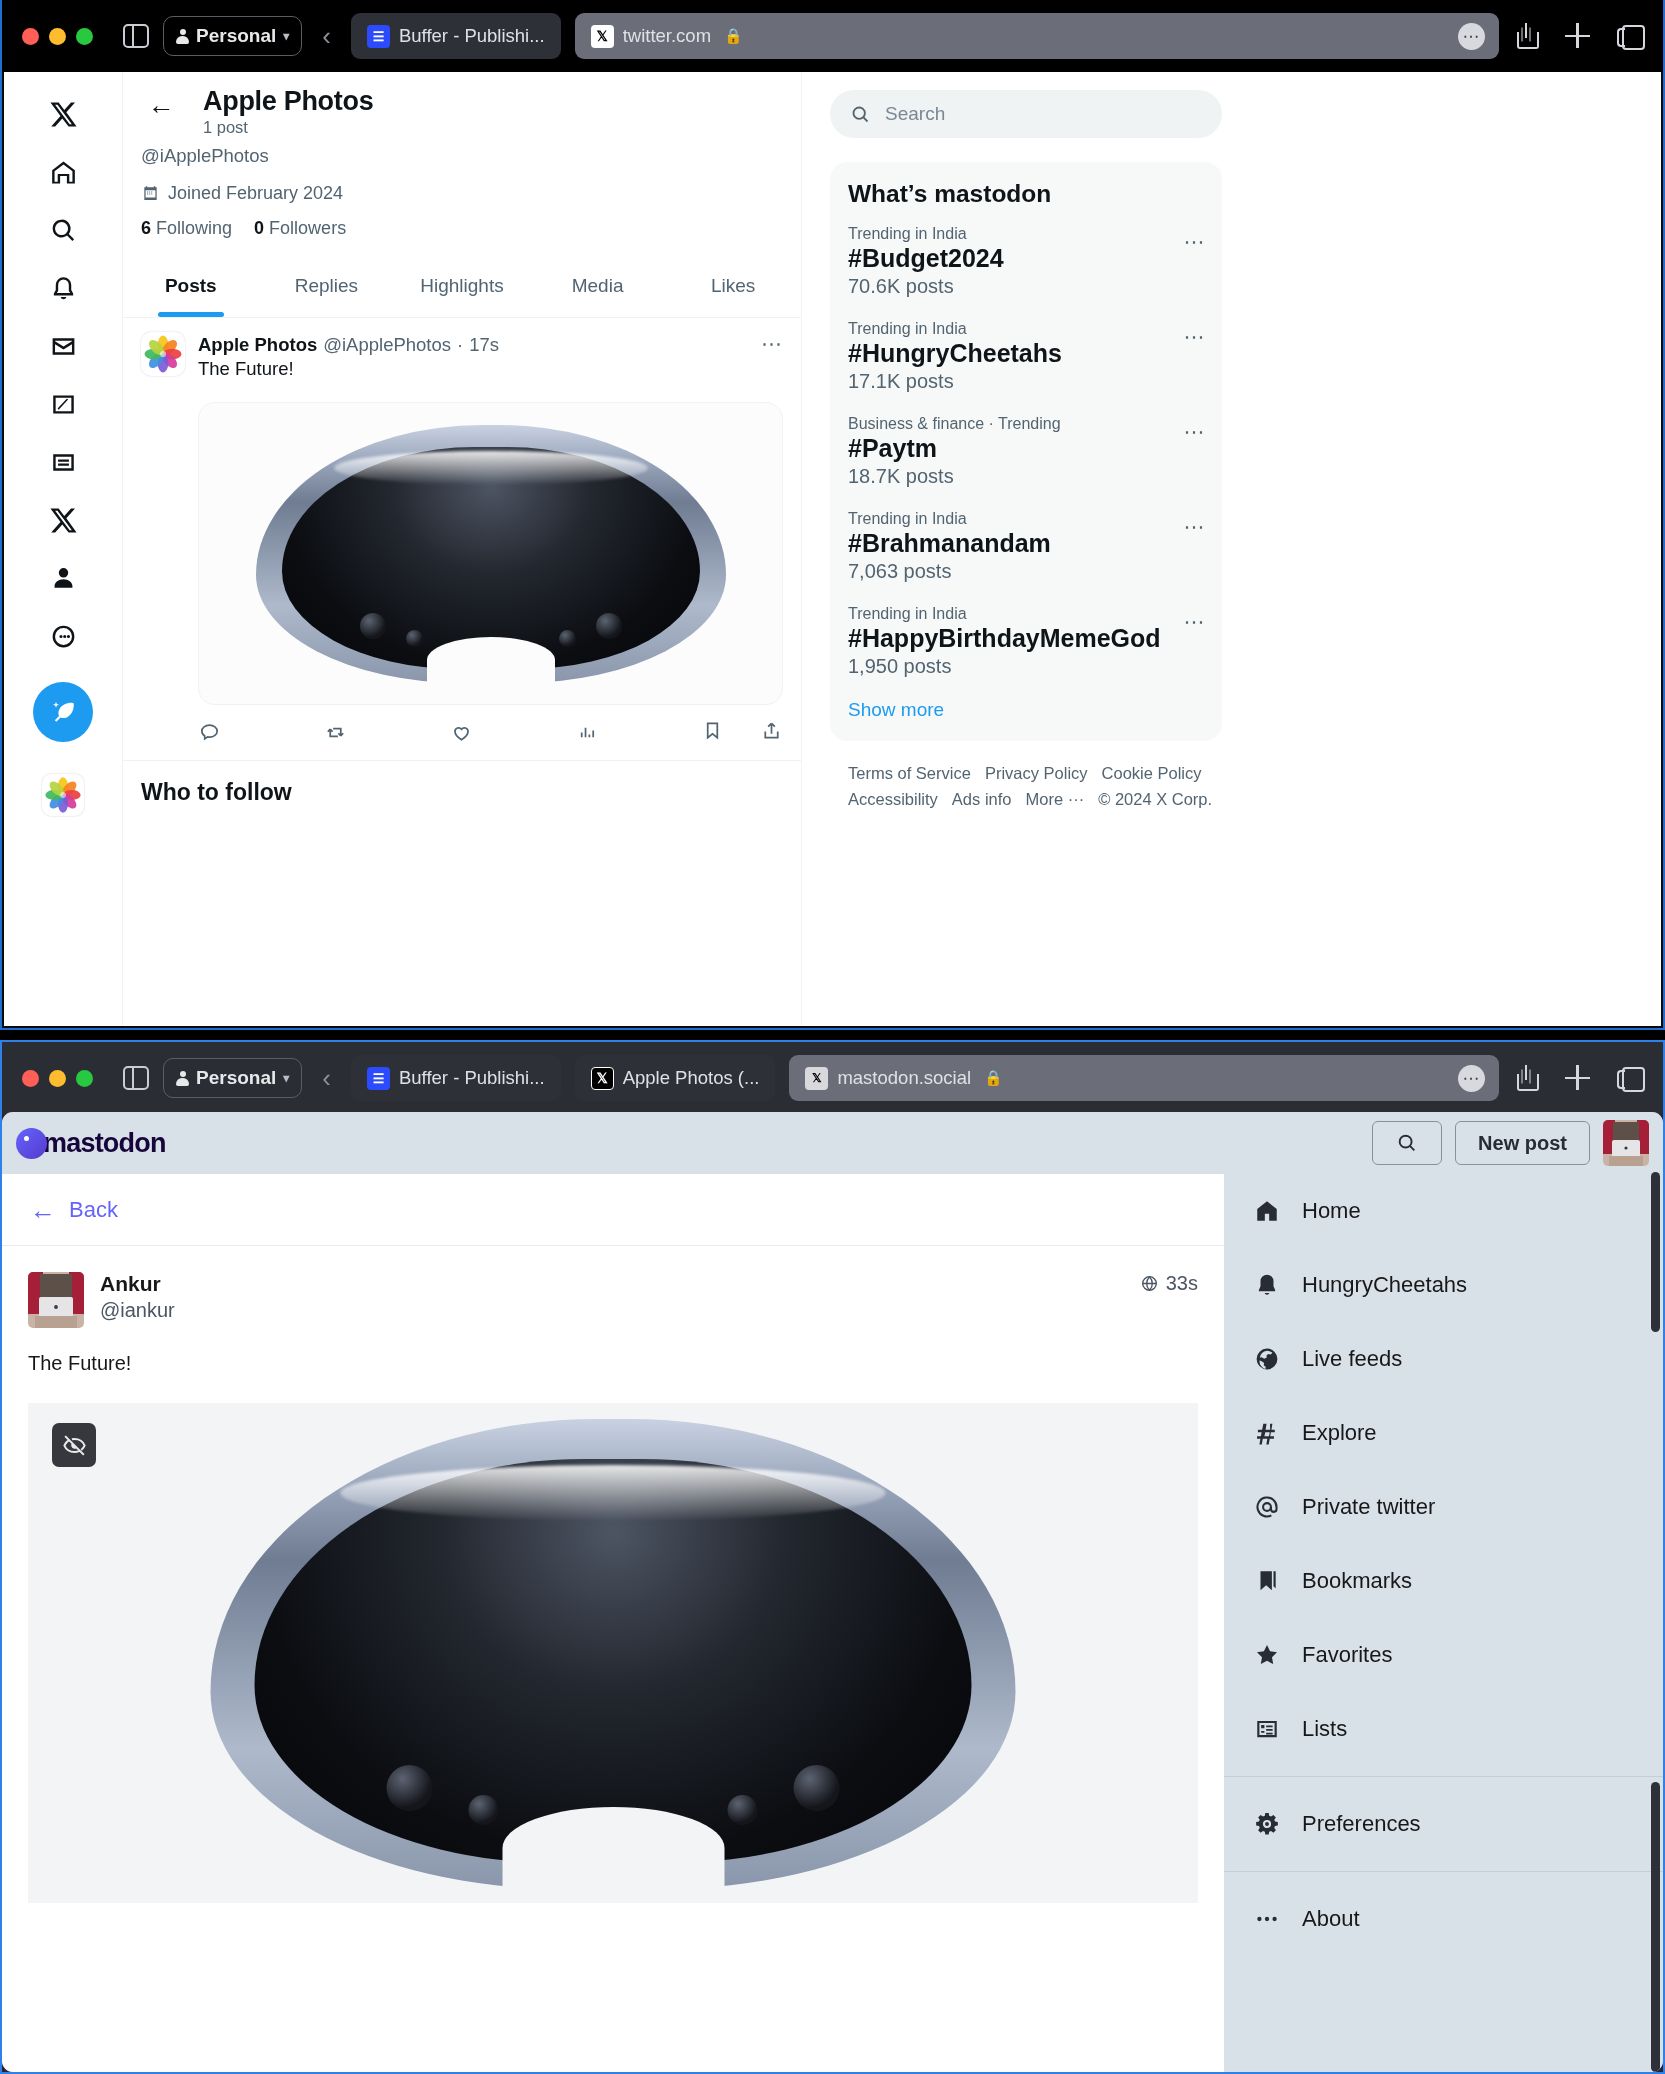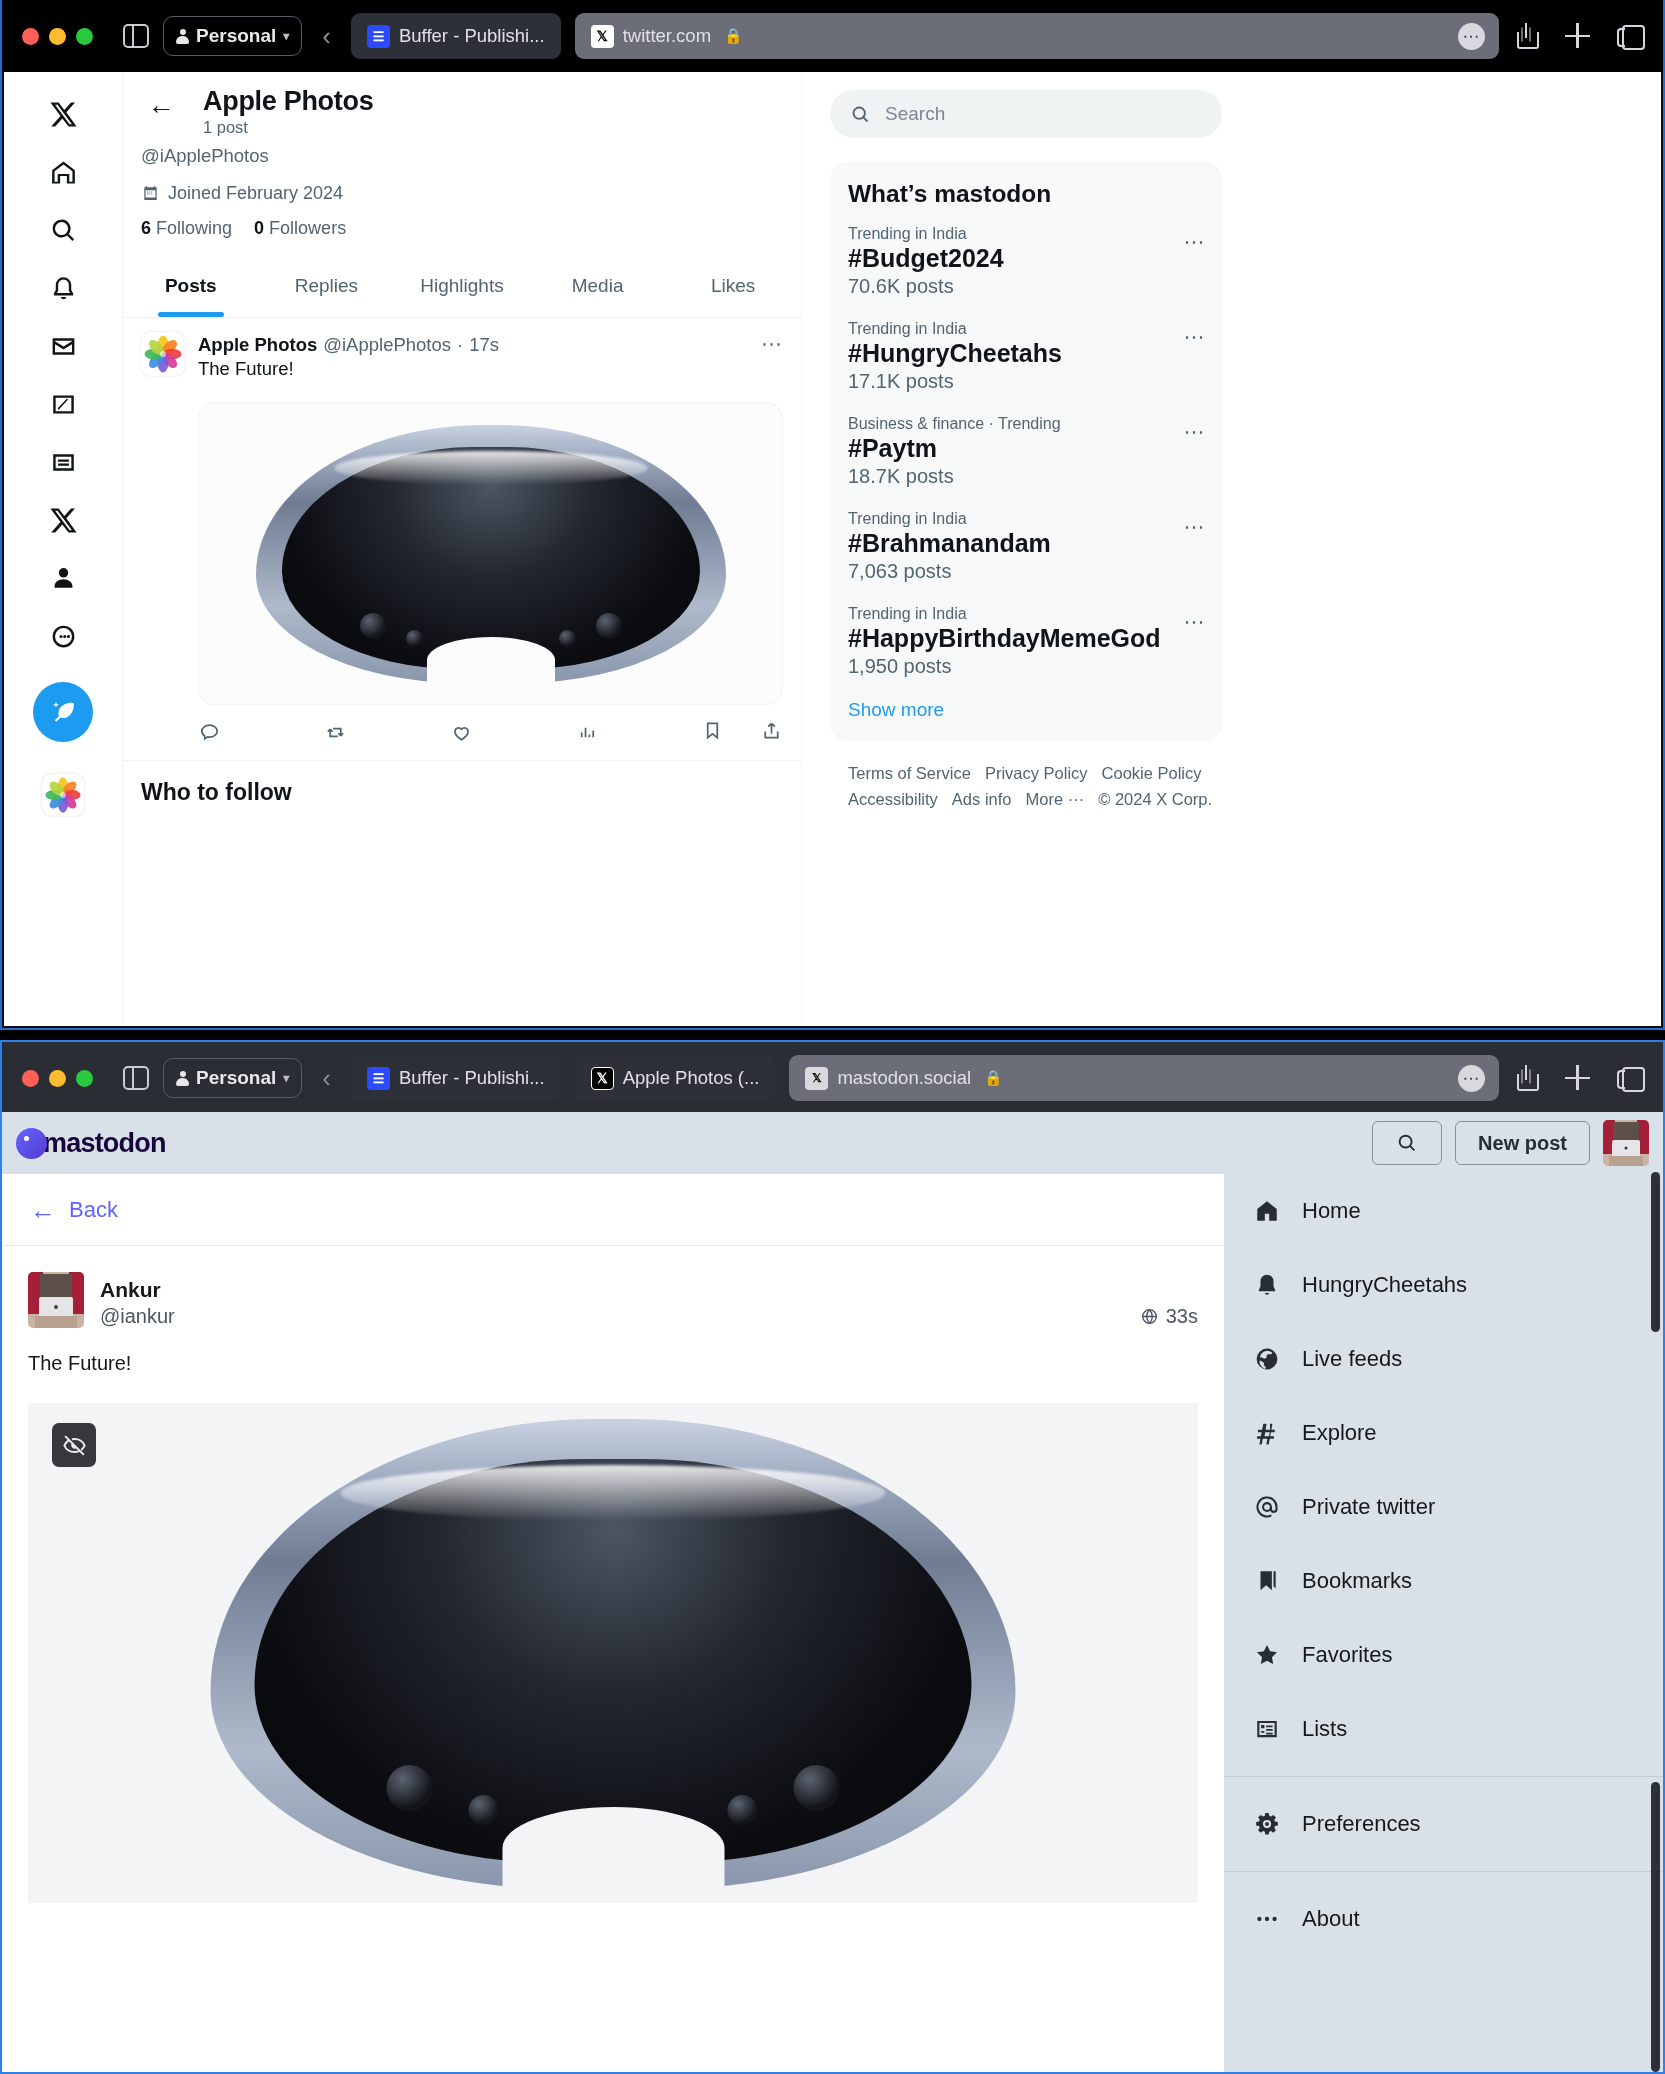--- a/index.html
+++ b/index.html
@@ -141,21 +141,21 @@
   .trend-cat { font-size:16px; color:#536471; }
   .trend-tag { font-size:25px; font-weight:700; color:#0f1419; margin-top:1px; }
   .trend-cnt { font-size:20px; color:#536471; margin-top:2px; }
   .trend-dots { position:absolute; right:16px; top:16px; color:#536471;
       font-size:21px; letter-spacing:1.5px; }
   .show-more { padding:10px 18px 16px 18px; color:#1d9bf0; font-size:19px; }
   .tw-foot { padding:20px 0 0 18px; color:#536471; font-size:16.5px;
       line-height:1.55; max-width:400px; }
   .tw-foot span { margin-right:14px; white-space:nowrap; }
   .md-wrap { position:absolute; left:2px; top:1112px; width:1661px; height:960px;
-      background:#d946ef; overflow:hidden; }
+      background:#d946ef; overflow:hidden;border-radius:11px; }
   .md-header { height:62px; background:#d9e1e8; display:flex; align-items:center;
       padding:0 14px; }
   .md-logo { display:flex; align-items:center; gap:2px; }
   .md-logo-mark { width:31px;height:31px;border-radius:50%;
       background:linear-gradient(135deg,#6364ff,#563acc); position:relative; }
   .md-logo-mark::after{content:"";position:absolute;left:8px;top:8px;width:5px;height:5px;
       border-radius:50%;background:#fff;}
   .md-logo-text { font-size:27px; font-weight:800; color:#17063b; letter-spacing:-0.8px;
       margin-left:-6px; }
   .md-hdr-right { margin-left:auto; display:flex; align-items:center; gap:13px; }
@@ -166,21 +166,21 @@
   .md-btn-search svg{width:22px;height:22px;stroke:#282c37;fill:none;stroke-width:2.1;}
   .md-btn-new { padding:0 22px; }
   .md-avatar { width:46px;height:46px;border-radius:5px;overflow:hidden;position:relative; }
 
   .md-cols { display:flex; height:898px; }
   .md-col-main { width:1222px; flex:0 0 1222px; background:#fff; }
   .md-back { height:72px; display:flex; align-items:center; gap:13px;
       padding:0 28px; color:#6364ff; font-size:22px; border-bottom:1px solid #e6e9ef; }
   .md-back .ar { font-size:26px; line-height:1; }
   .md-post { padding:26px 26px 0 26px; }
-  .md-post-head { display:flex; align-items:flex-end; gap:16px; }
+  .md-post-head { display:flex; align-items:flex-start; gap:16px; }
   .md-pav { width:56px;height:56px;border-radius:5px;overflow:hidden;position:relative;flex:0 0 56px;}
   .md-name { font-size:21px; font-weight:700; color:#18181b; }
   .md-acct { font-size:20px; color:#4b5563; margin-top:3px; }
   .md-time { margin-left:auto; display:flex; align-items:center; gap:7px;
       color:#4b5563; font-size:20px; }
   .md-time svg{width:19px;height:19px;stroke:#4b5563;fill:none;stroke-width:1.7;}
   .md-text { font-size:20px; color:#18181b; margin-top:24px; }
   .md-media { margin-top:28px; height:500px; background:#f3f4f6;
       position:relative; overflow:hidden; }
   .md-eye { position:absolute; left:24px; top:20px; width:44px; height:44px;

